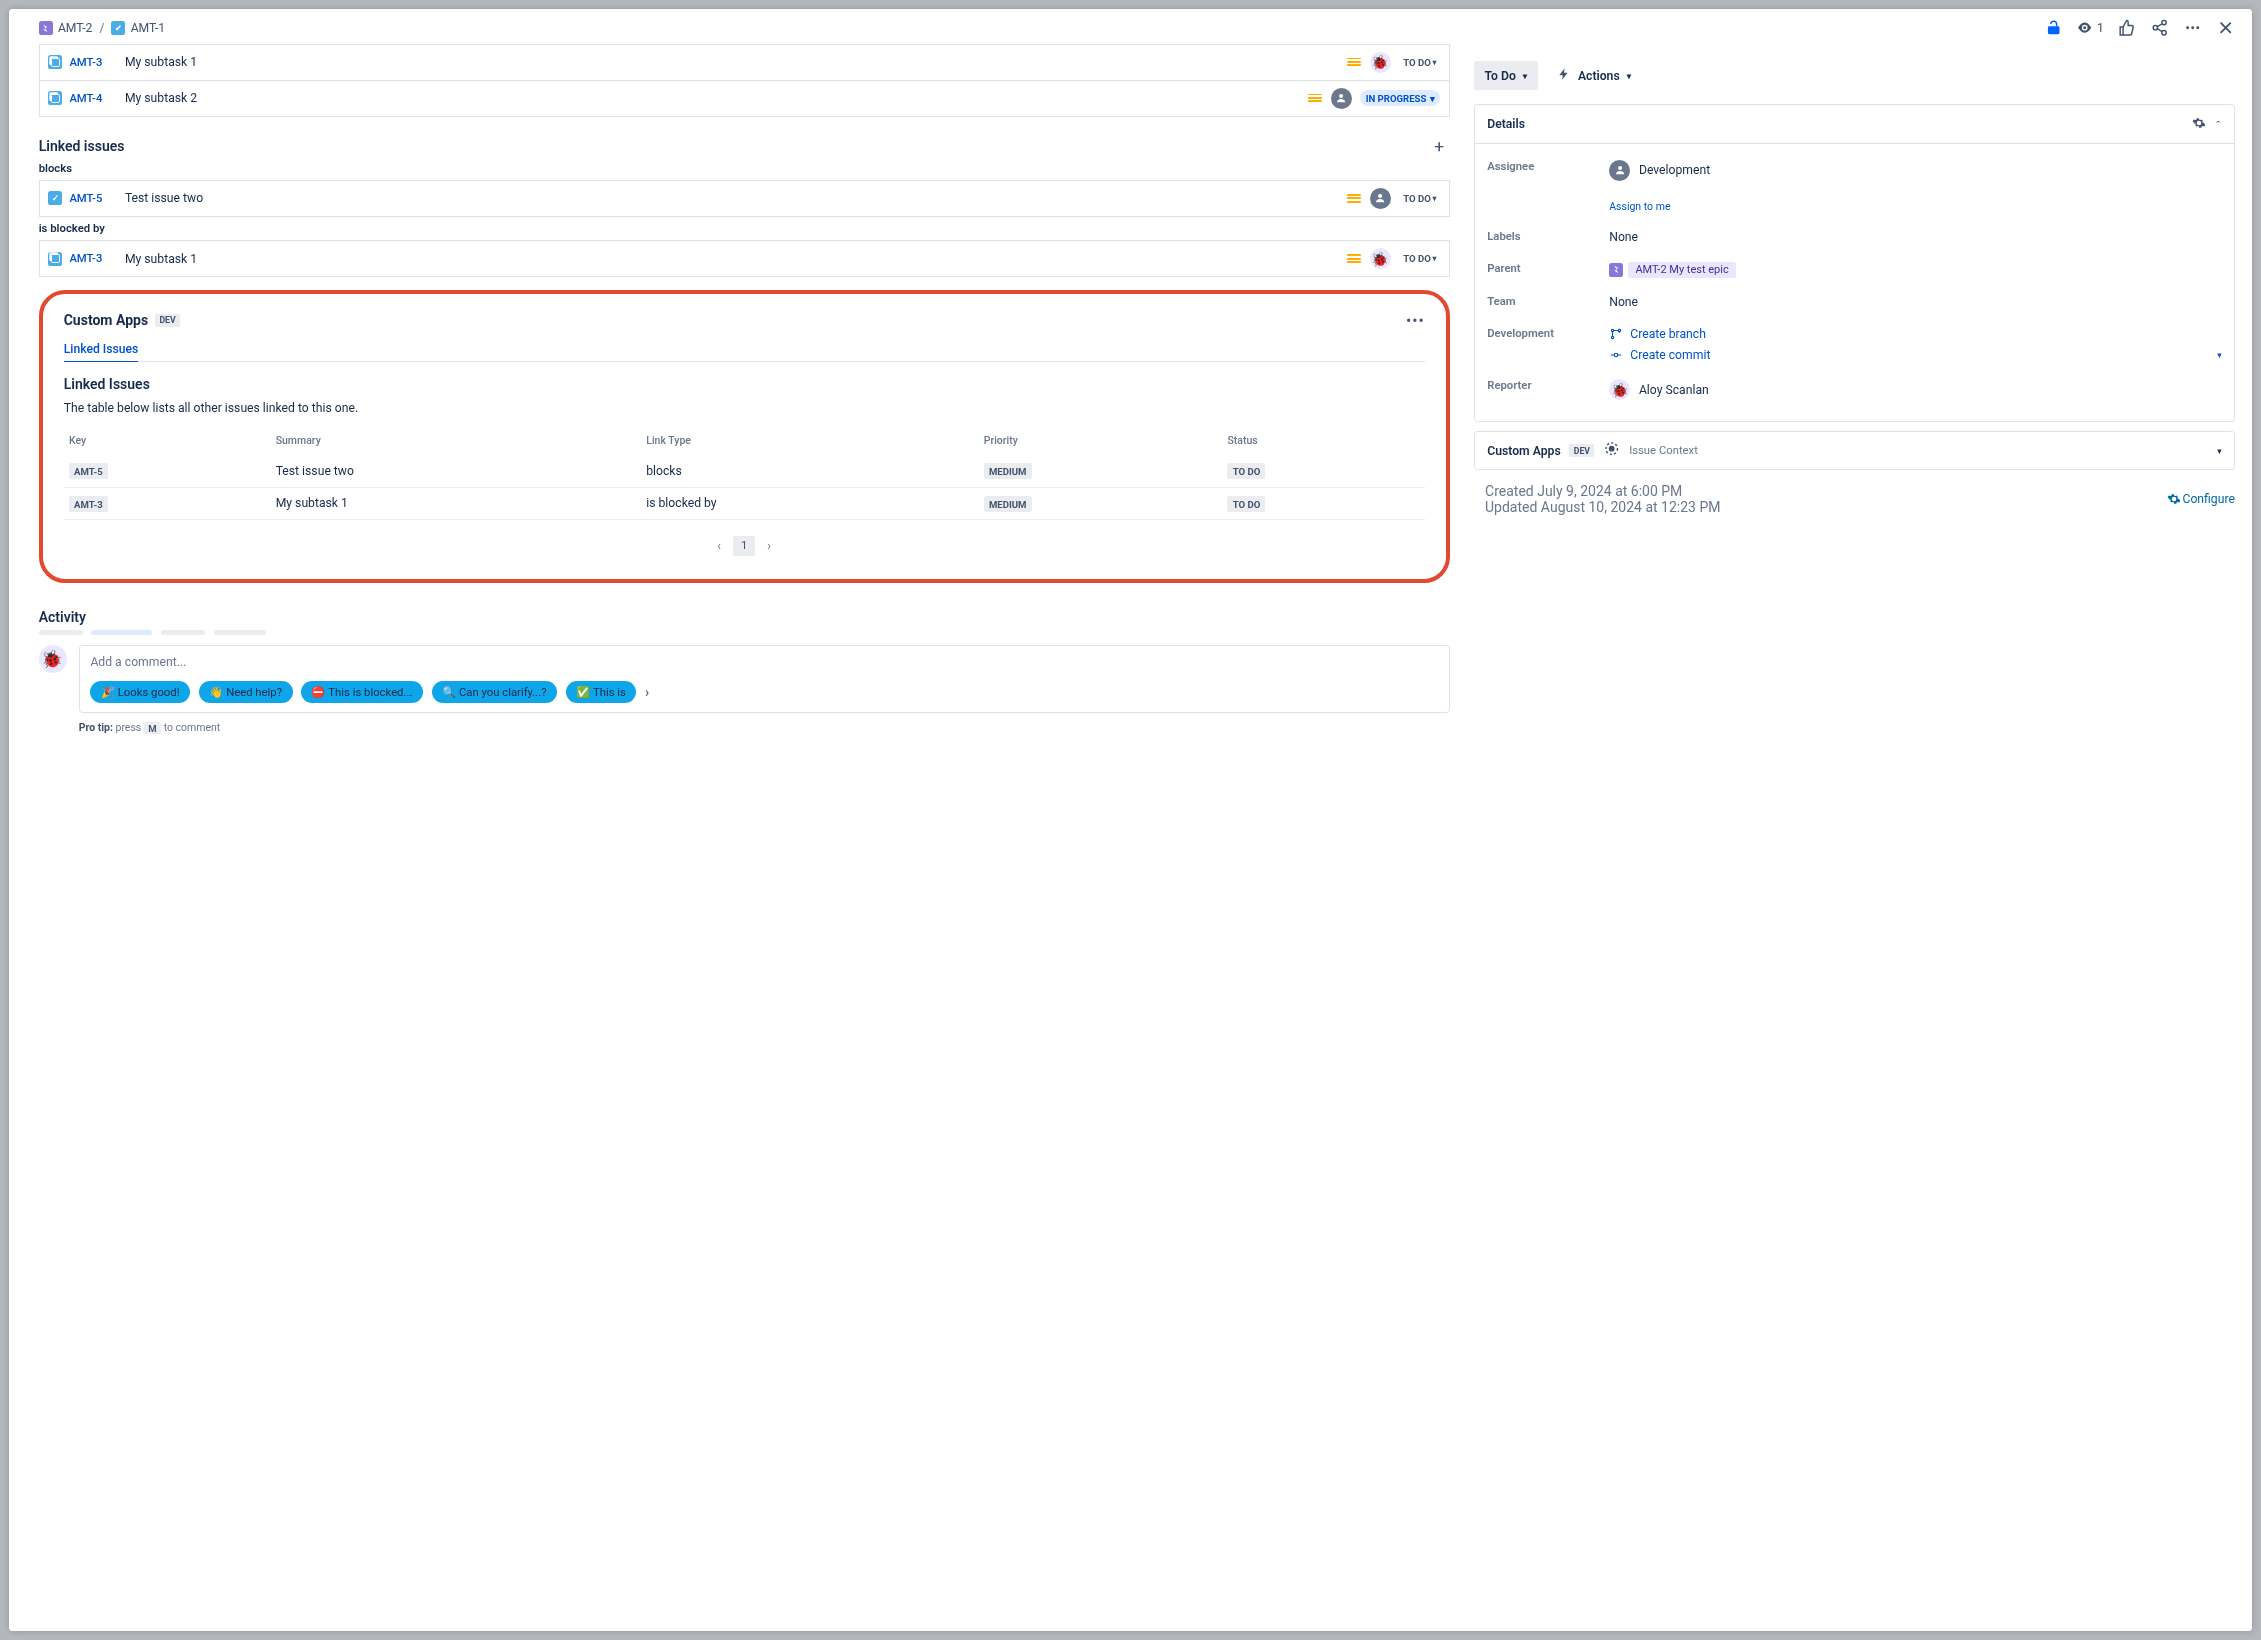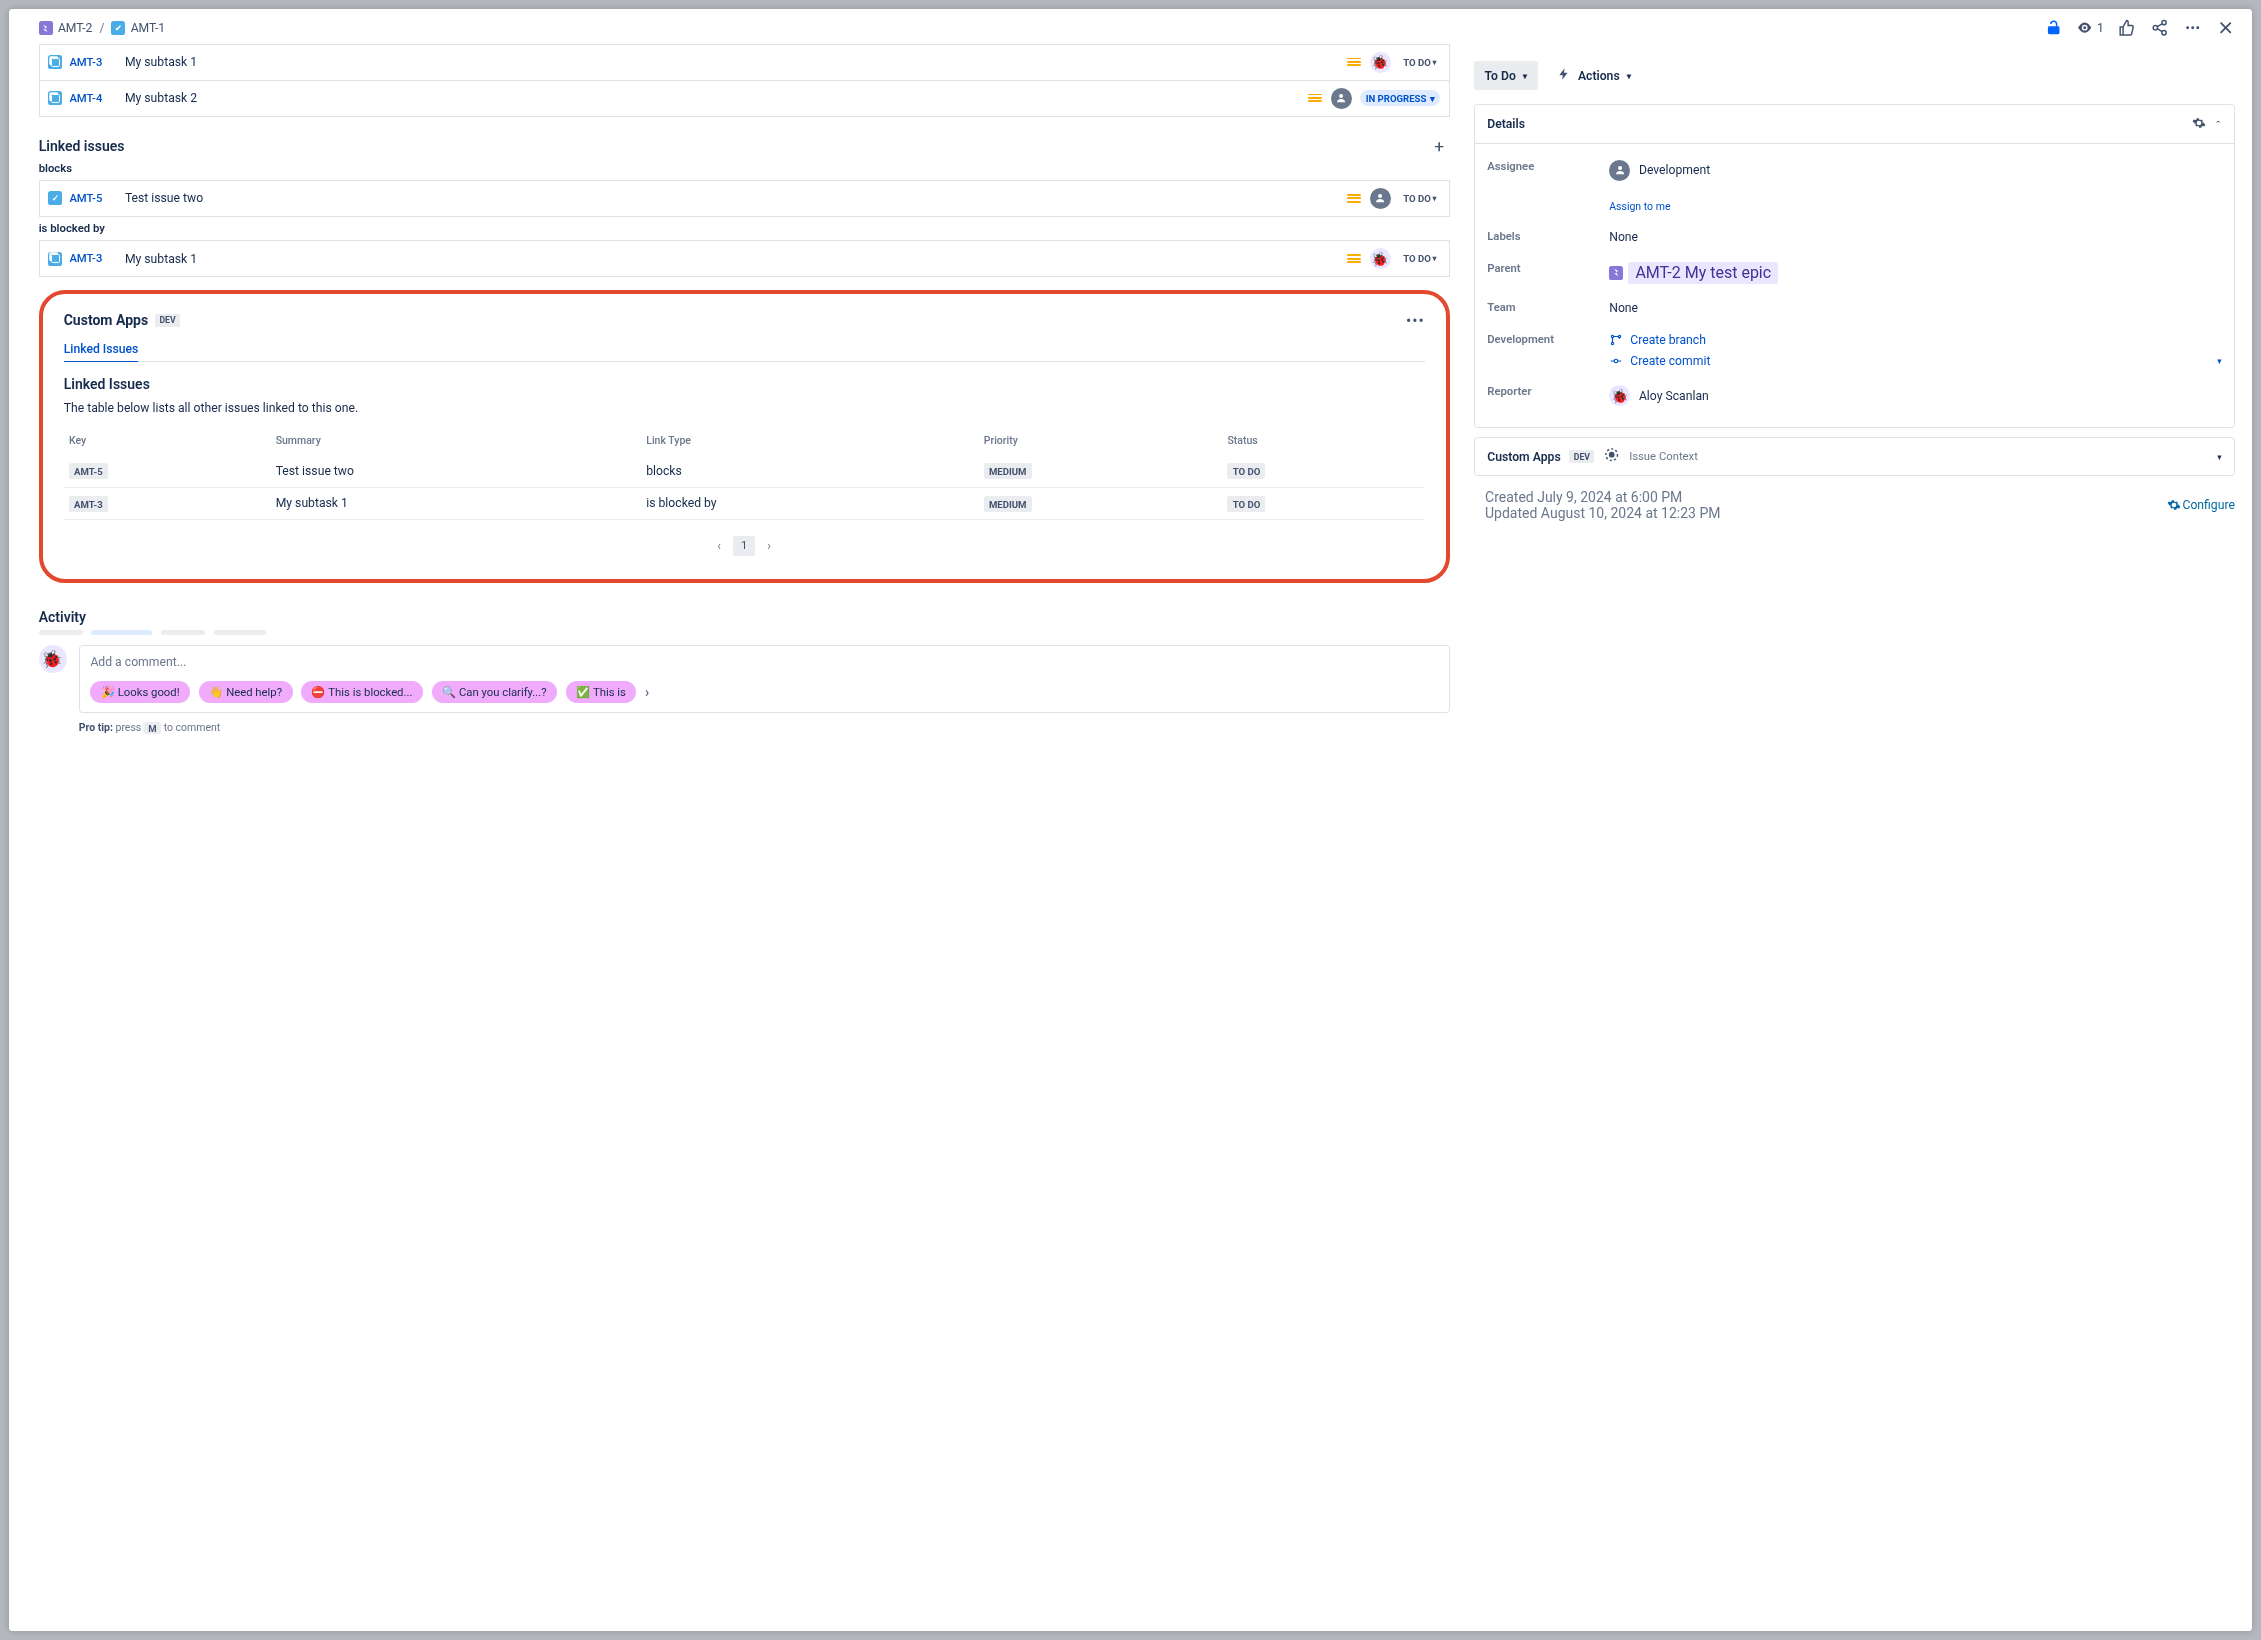--- a/index.html
+++ b/index.html
@@ -107,42 +107,42 @@
   .pager .chv { cursor:pointer; font-size:12.2px; }
 
   .activity-title { font-size:14px; font-weight:600; margin:26px 0 5.2px; }
   .skel { display:flex; gap:8.7px; margin-bottom:10.5px; }
   .skel span { height:5.2px; border-radius:2.6px; background:#ebecf0; }
   .comment-row { display:flex; gap:12.2px; align-items:flex-start; }
   .comment-avatar { width:28px; height:28px; border-radius:50%; background:#ebe6ff; display:flex; align-items:center; justify-content:center; font-size:17.4px; }
   .comment-box { flex:1; border:0.9px solid #DFE1E6; border-radius:3.5px; padding:8.7px 10.5px; }
   .comment-ph { color:#6B778C; font-size:12.2px; margin-bottom:12.2px; }
   .quick-row { display:flex; gap:8.7px; align-items:center; }
-  .quick { background:#f0abfc; border-radius:12.2px; padding:4.4px 10.5px; font-size:11.3px; cursor:pointer; white-space:nowrap; }
+  .quick { background:#0ea5e9; border-radius:12.2px; padding:4.4px 10.5px; font-size:11.3px; cursor:pointer; white-space:nowrap; }
   .quick-next { color:#42526E; font-size:14px; cursor:pointer; }
   .protip { font-size:10.5px; color:#6B778C; margin-top:8.7px; margin-left:40px; }
   .protip b { color:#42526E; }
   .kbd { background:#ebecf0; border-radius:2.6px; padding:0.9px 4.4px; font-size:9.6px; color:#42526E; font-weight:600; }
 
   
   .status-row { display:flex; gap:8.7px; margin-bottom:14px; }
   .status-btn { background:#ebecf0; border-radius:2.6px; padding:6.1px 10.5px; font-size:12.2px; font-weight:600; display:flex; align-items:center; gap:7px; cursor:pointer; }
   .actions-btn { background:transparent; padding:6.1px 10.5px; font-size:12.2px; font-weight:600; display:flex; align-items:center; gap:7px; cursor:pointer; }
   .bolt { color:#42526E; }
   .details-panel { border:0.9px solid #DFE1E6; border-radius:3.5px; margin-bottom:8.7px; }
   .details-head { display:flex; align-items:center; justify-content:space-between; padding:10.5px 12.2px; border-bottom:0.9px solid #DFE1E6; }
   .details-head-actions { display:flex; gap:8.7px; align-items:center; color:#42526E; }
   .details-title { font-weight:600; font-size:12.2px; }
   .details-body { padding:7px 12.2px 12.2px; }
   .drow { display:flex; align-items:flex-start; padding:8.7px 0; }
   .dlabel { width:122px; font-size:11.3px; font-weight:600; color:#6B778C; }
   .dval { flex:1; font-size:12.2px; color:#172B4D; }
   .assign-link { color:#0052CC; font-size:10.5px; cursor:pointer; margin-top:19px; display:block; }
   .parent-epic { display:inline-flex; align-items:center; gap:5.2px; }
-  .parent-lozenge { background:#EAE6FF; color:#403294; padding:1.7px 7px; border-radius:2.6px; font-size:16px;text-align:center; }
+  .parent-lozenge { background:#EAE6FF; color:#403294; padding:1.7px 7px; border-radius:2.6px; font-size:11px;text-align:center; }
   .dev-link { color:#0052CC; display:flex; align-items:center; gap:7px; cursor:pointer; margin-bottom:7px; }
   .dev-link svg { width:14px; height:14px; }
   .dev-commit { display:flex; align-items:center; justify-content:space-between; }
   .reporter { display:flex; align-items:center; gap:8.7px; }
   .unassigned { display:flex; align-items:center; gap:8.7px; }
   .ctx-panel { border:0.9px solid #DFE1E6; border-radius:3.5px; padding:8.7px 12.2px; display:flex; align-items:center; gap:8.7px; margin-bottom:12.2px; cursor:pointer; }
   .ctx-title { font-weight:600; font-size:12.2px; }
   .ctx-spacer { flex:1; }
   .meta { font-size:14px; color:#6B778C;margin-left:11px; }
   .meta-row { display:flex; justify-content:space-between; align-items:center; }

